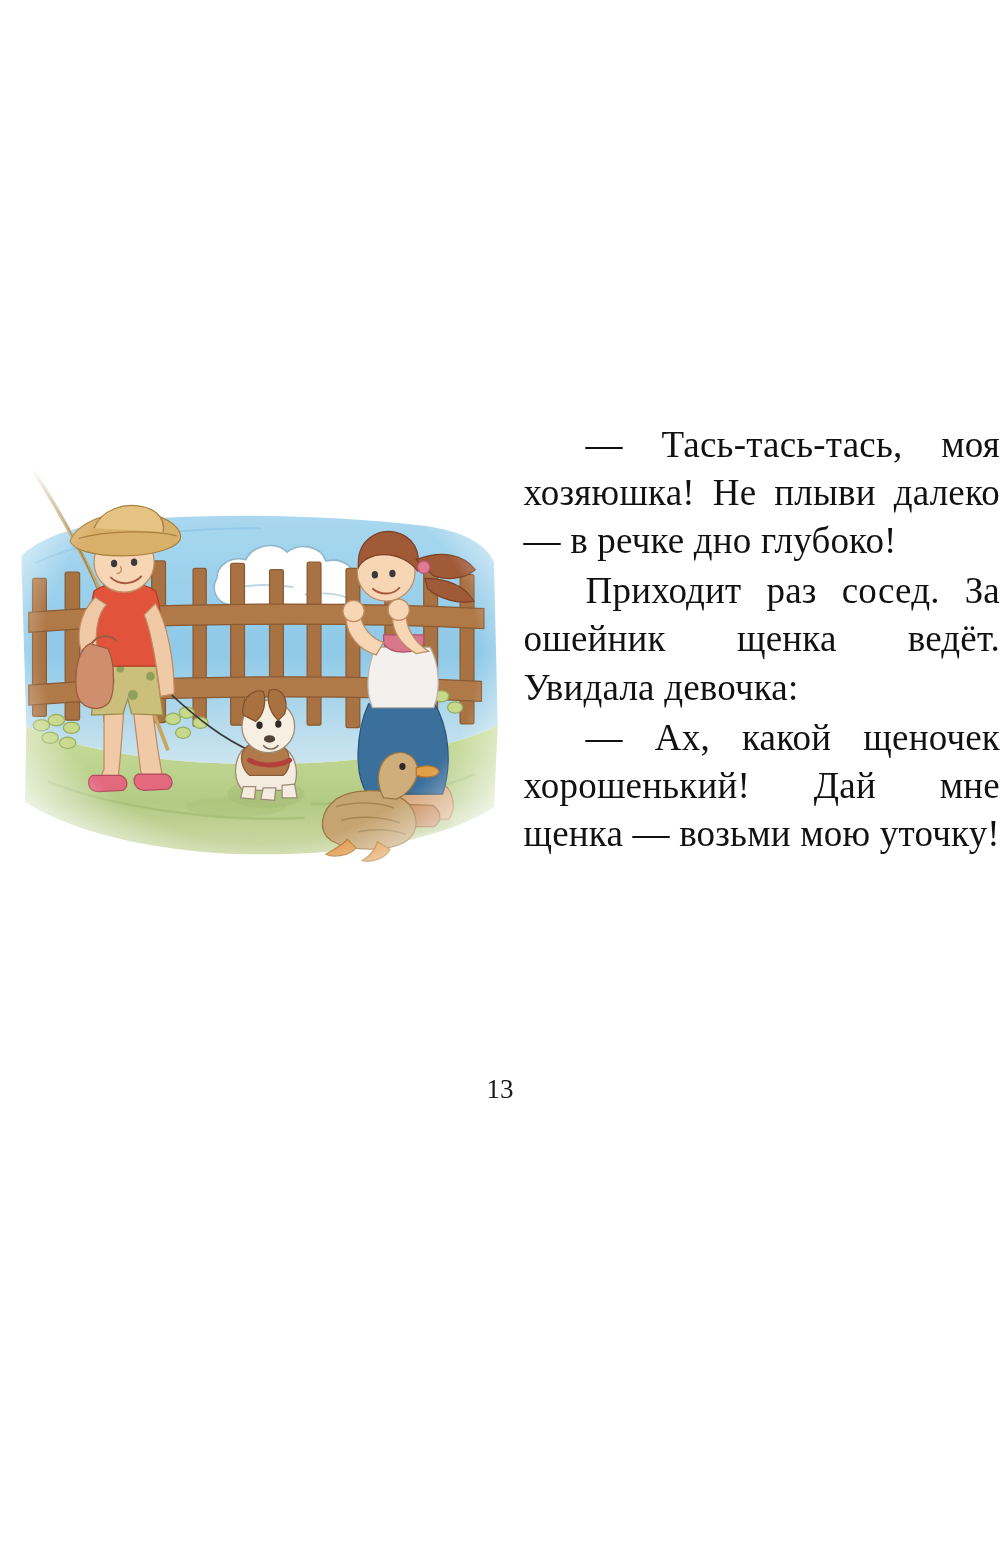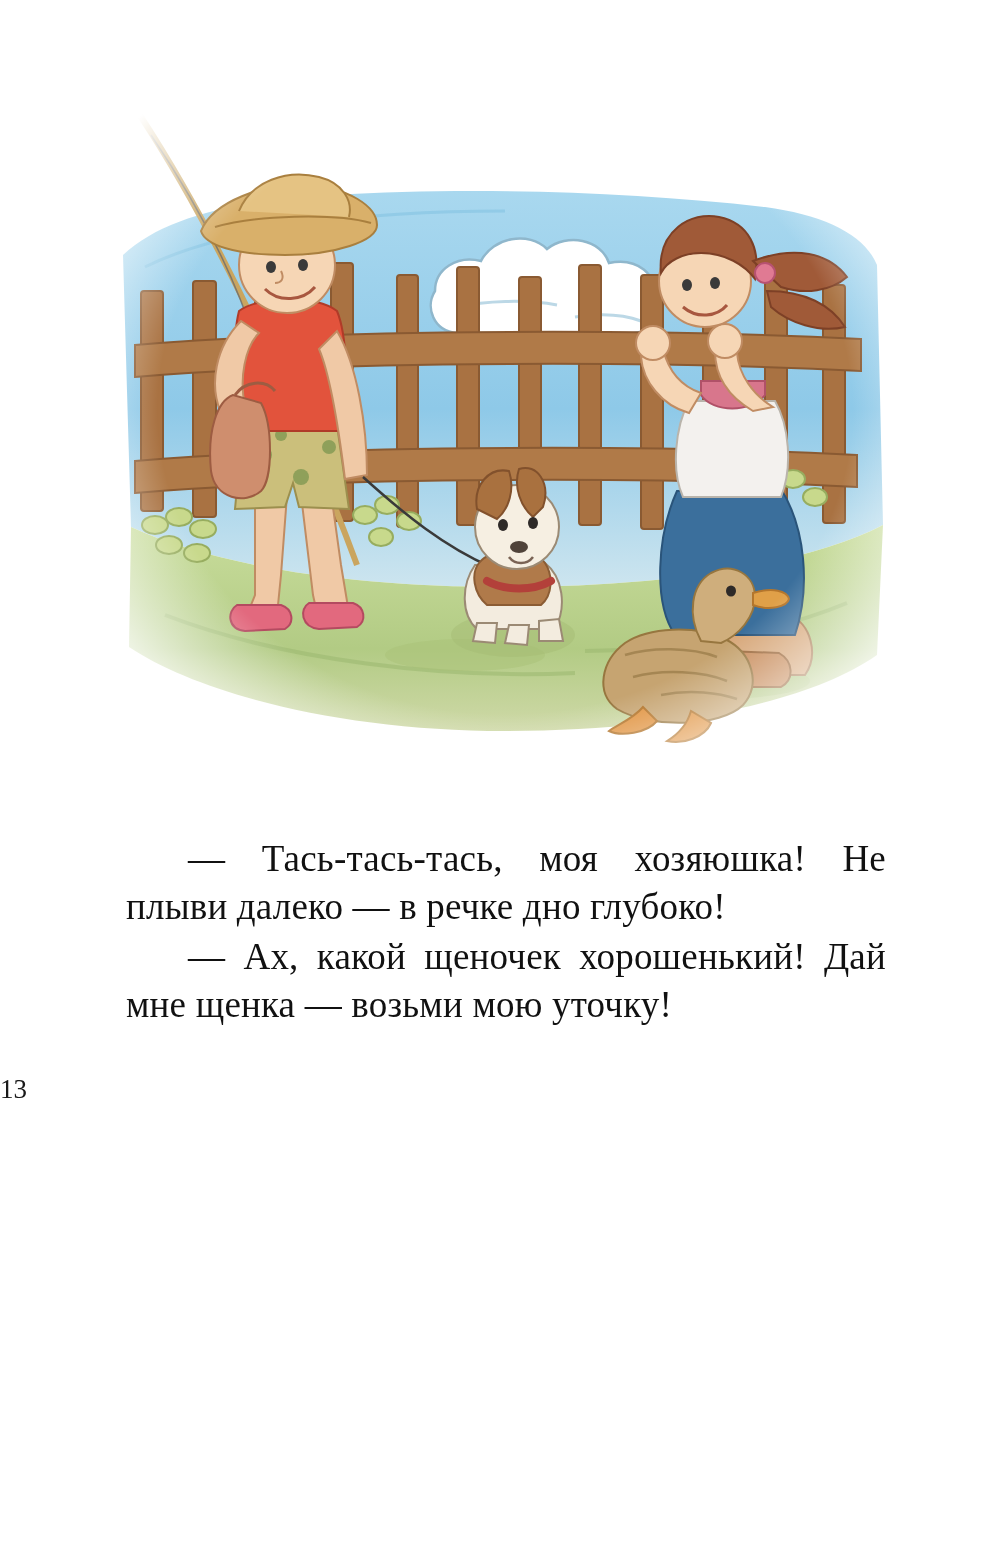--- a/index.html
+++ b/index.html
@@ -15,21 +15,21 @@
     position: relative;
     overflow: hidden;
   }
 
   .page {
     width: 1000px;
     height: 1255px;
     position: relative;
     background: #ffffff;
     display: flex;
-    flex-direction: column;
+    flex-direction: row;
     align-items: center;
   }
 
   
   .illustration {
     position: relative;
     width: 800px;
     height: 700px;
     margin-top: 95px;
     margin-left: 10px;
@@ -54,21 +54,21 @@
     text-indent: 62px;
   }
   .para:last-of-type { margin-bottom: 16px; }
 
   
   .folio {
     position: absolute;
     bottom: 150px;
     left: 0;
     width: 100%;
-    text-align: left;
+    text-align: center;
     font-size: 27px;
     font-family: "Liberation Serif", serif;
     color: #1a1a1a;
   }
 </style>
 </head>
 <body>
 
 <div class="page">
 
@@ -262,18 +262,19 @@
         <path d="M538 612 C 528 624, 512 630, 504 636 C 516 642, 542 638, 552 626 Z" fill="#e0913c" stroke="#b06f22" stroke-width="2"></path>
         <path d="M586 616 C 582 630, 572 640, 562 646 C 578 650, 600 642, 606 628 Z" fill="#e0913c" stroke="#b06f22" stroke-width="2"></path>
       </g>
 
       <rect x="0" y="0" width="800" height="700" fill="url(#vign)"></rect>
     </svg>
   </div>
 
   <div class="text-body">
     <p class="para">— Тась-тась-тась, моя хозяюшка! Не плыви далеко — в речке дно глубоко!</p>
+    <p class="para">Приходит раз сосед. За ошейник щенка ведёт. Увидала девочка:</p>
     <p class="para">— Ах, какой щеночек хорошенький! Дай мне щенка — возьми мою уточку!</p>
   </div>
 
   <div class="folio">13</div>
 
 </div>
 
 </body></html>

